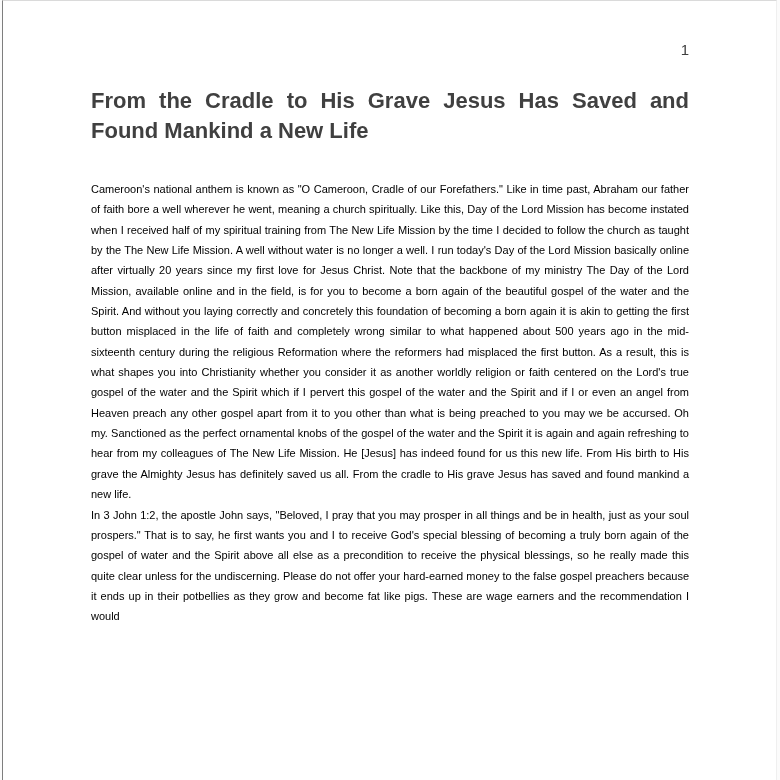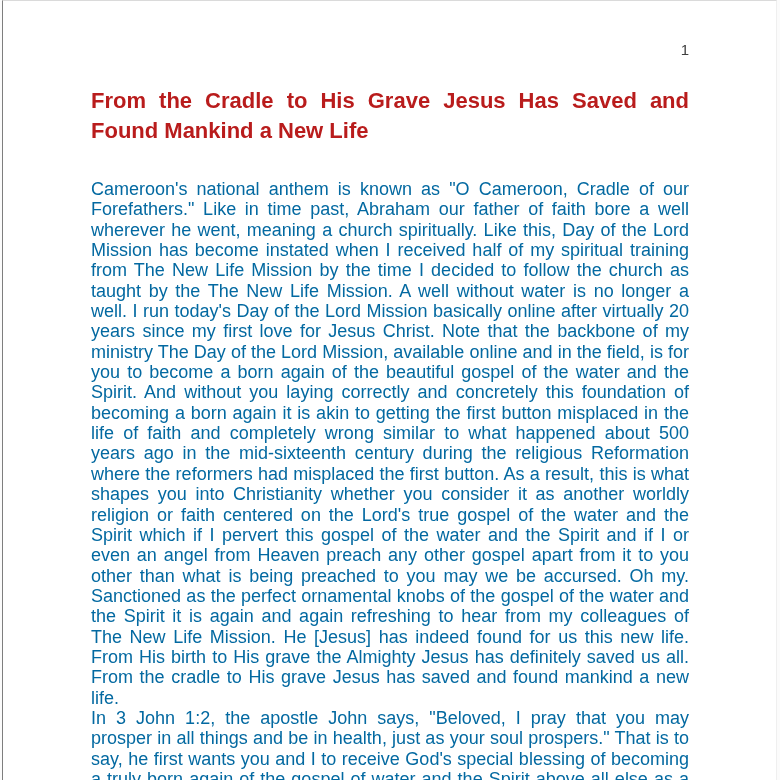--- a/index.html
+++ b/index.html
@@ -31,28 +31,28 @@
     text-align: right;
     font-size: 15px;
     line-height: 17px;
     color: #3e3e3e;
   }
   .doc-title {
     margin: 28px 0 0 0;
     font-size: 22px;
     line-height: 30px;
     font-weight: 700;
-    color: #b91c1c;
+    color: #404040;
     text-align: justify;
   }
   .para {
     margin: 0;
-    font-size: 18px;
+    font-size: 11px;
     line-height: 20.35px;
-    color: #0369a1;
+    color: #000000;
     text-align: justify;
   }
   .para-1 { margin-top: 33px; }
   .para-2 { margin-top: 0; }
 </style>
 </head>
 <body>
 
 <div class="page">
   <div class="content">

